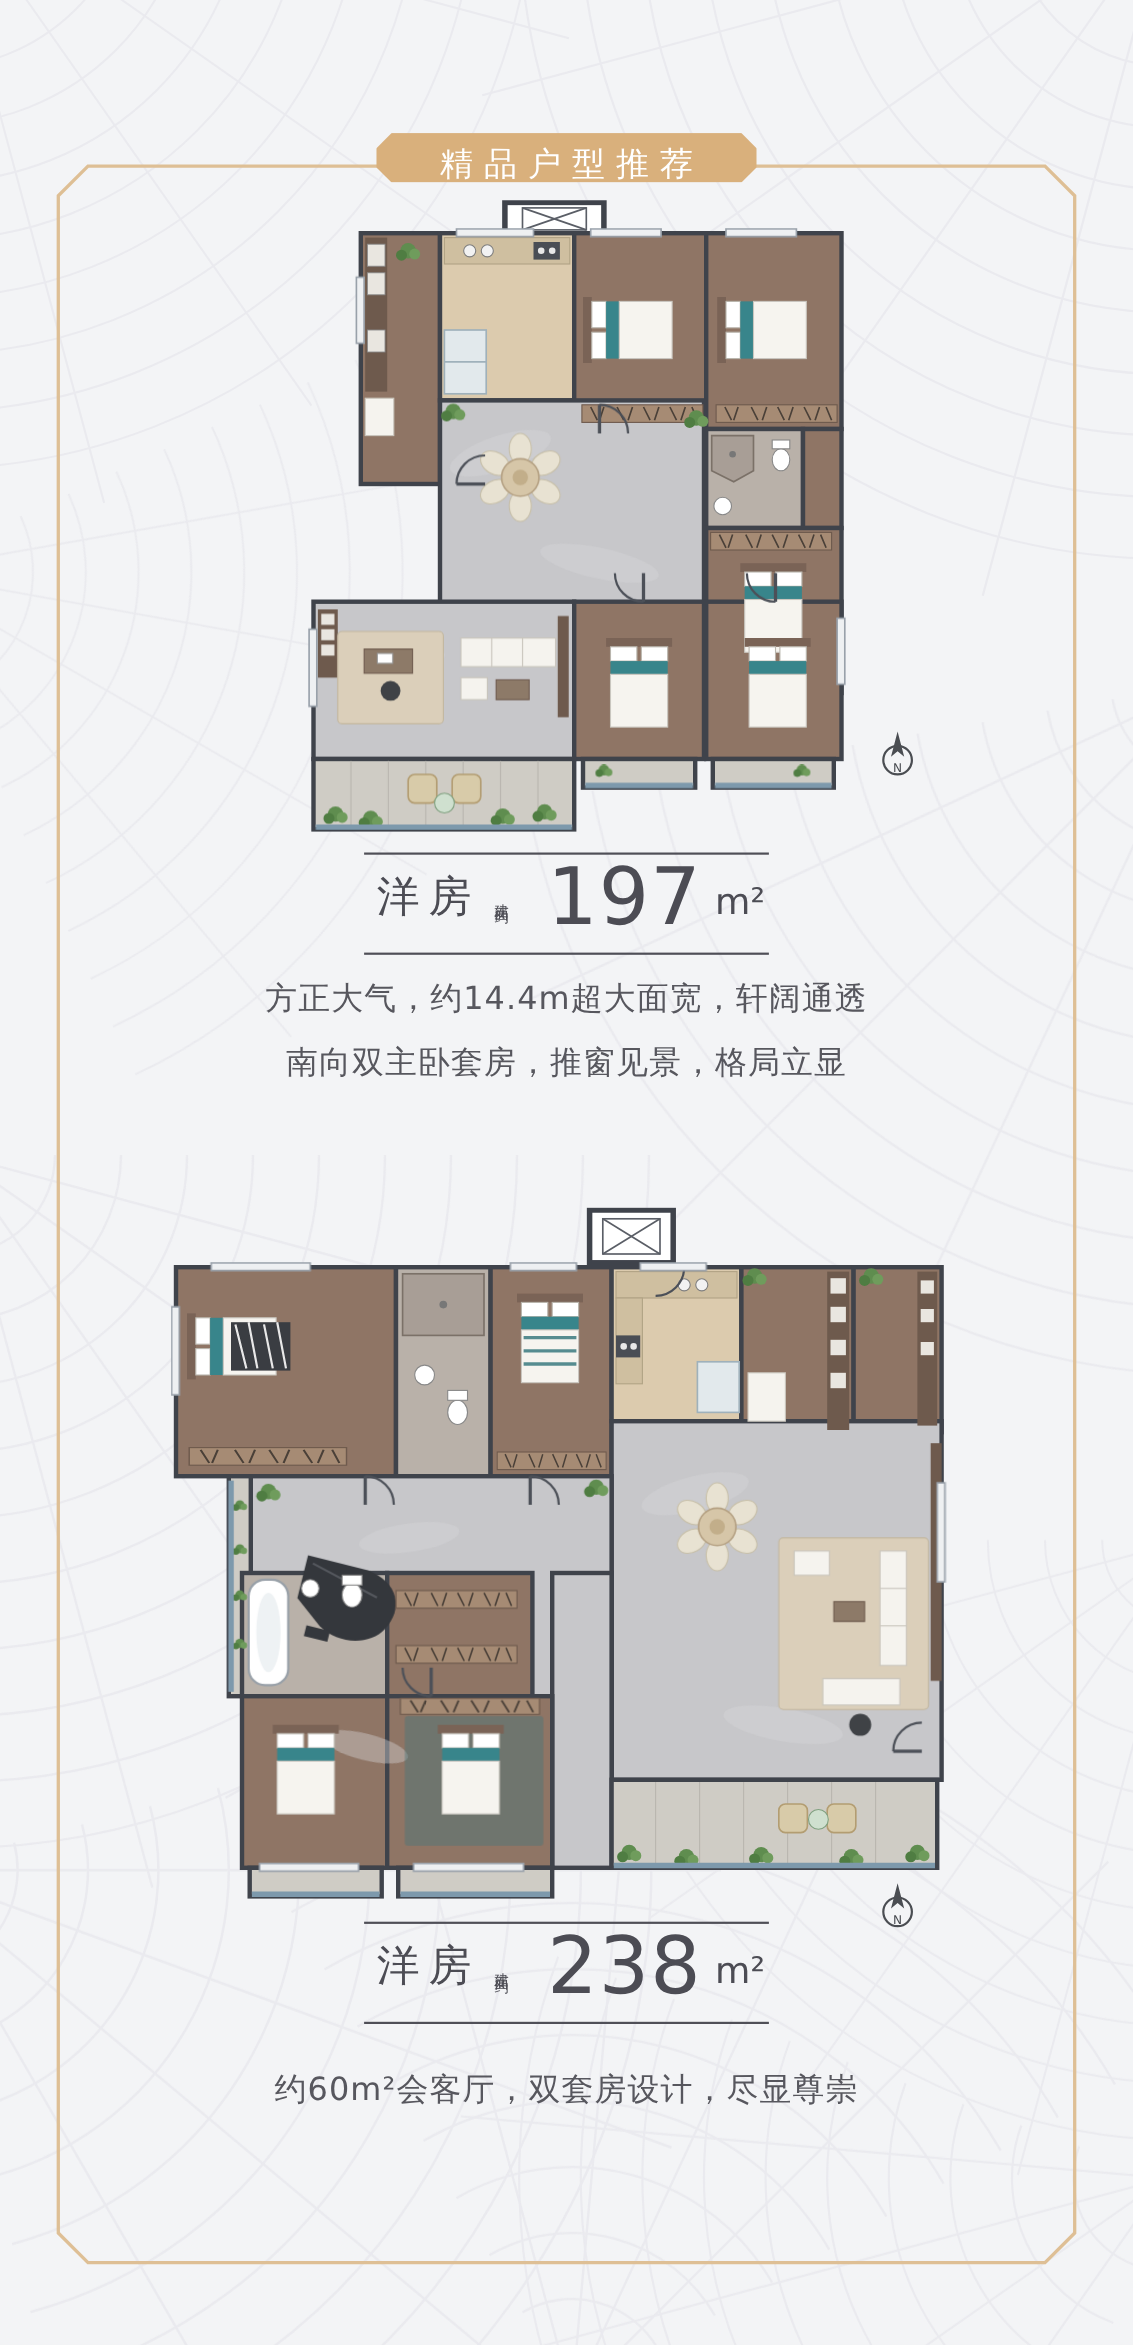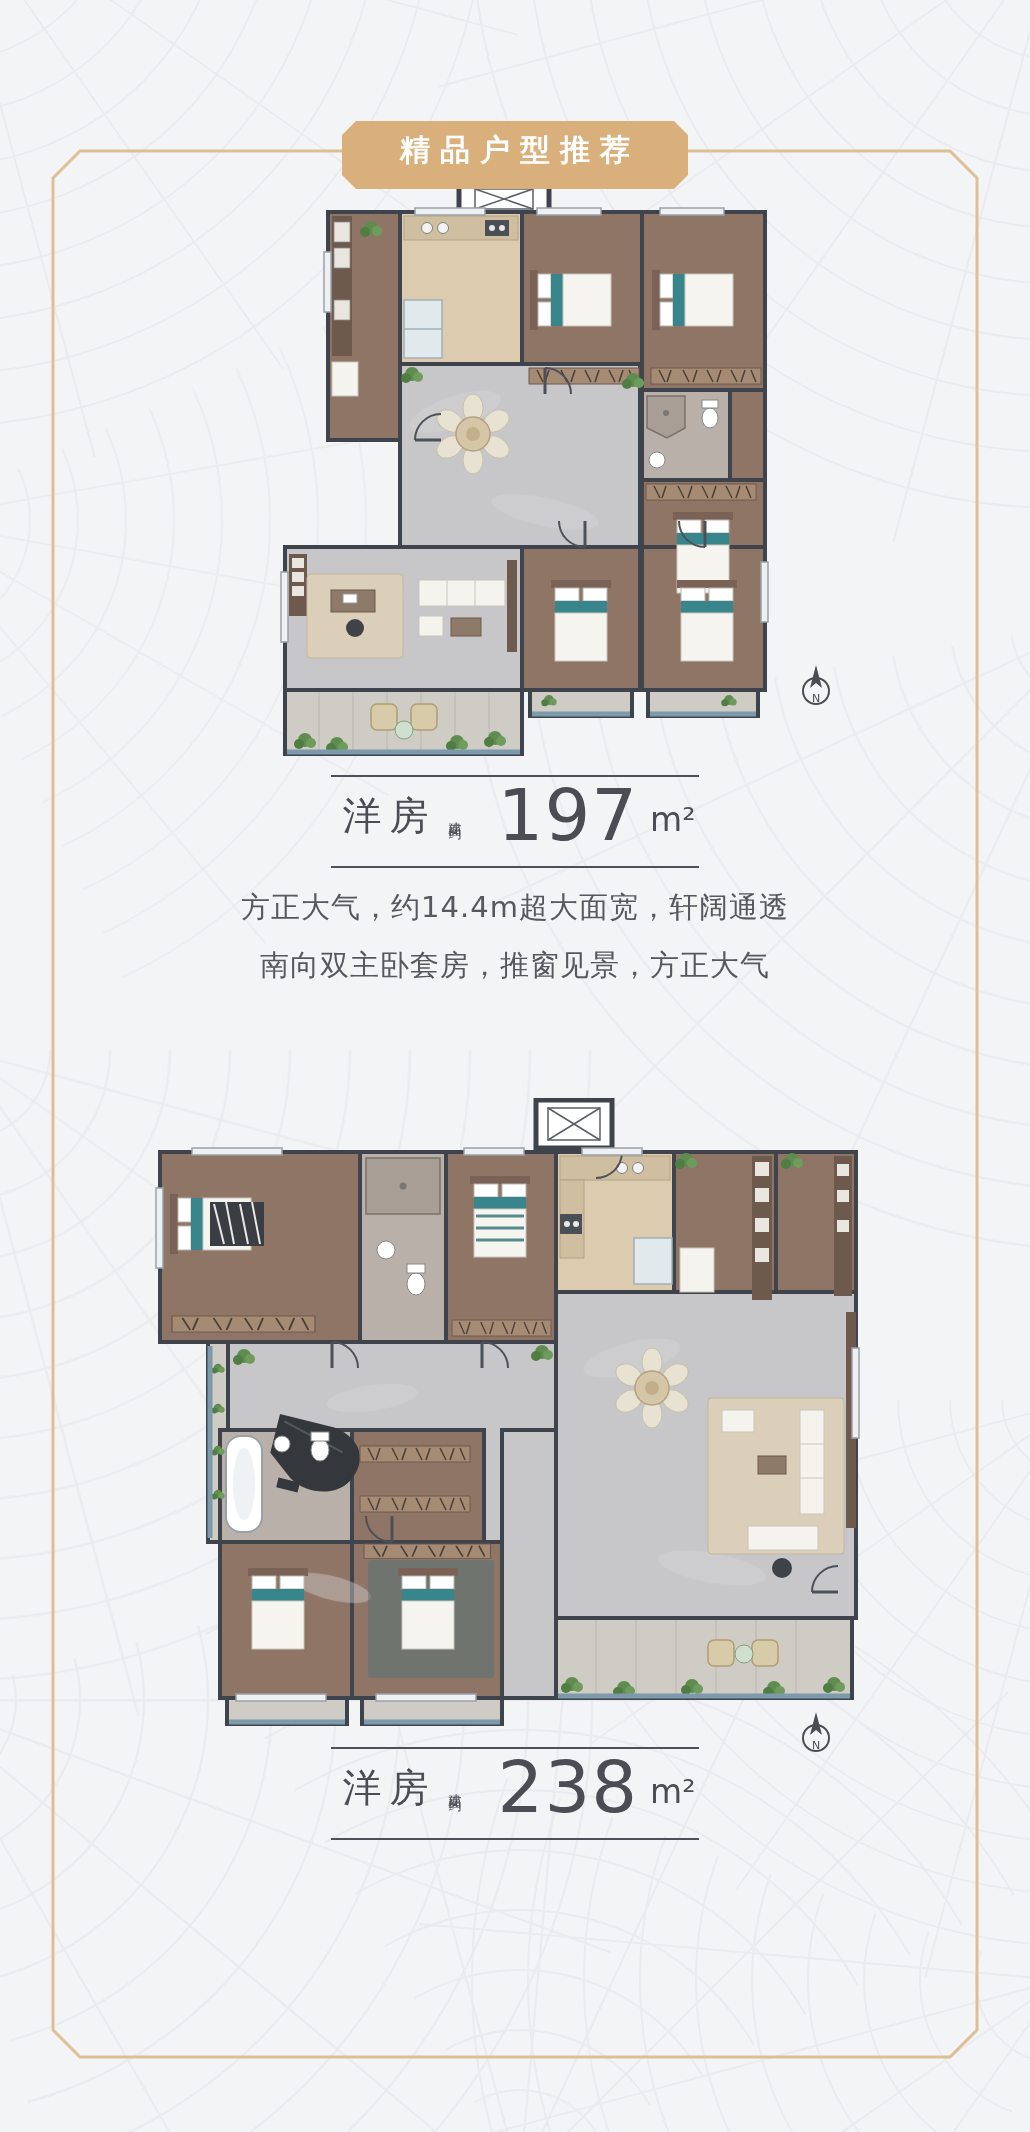--- a/index.html
+++ b/index.html
@@ -2,22 +2,22 @@
 <html><head>
 <meta charset="utf-8">
 <style>
   html,body{margin:0;padding:0;background:#f3f4f6;}
   .page{position:relative;width:1030px;height:2132px;background:#f3f4f6;overflow:hidden;
         font-family:"DejaVu Sans",sans-serif;color:#55555d;}
   .bg-pattern{position:absolute;left:0;top:0;width:1030px;height:2132px;z-index:0;}
   .bg-pattern path,.bg-pattern line{stroke:#e7e7ec;stroke-width:1.4;fill:none;}
   .frame-svg{position:absolute;left:0;top:0;width:1030px;height:2132px;z-index:1;}
   .badge{position:absolute;top:121px;left:50%;transform:translateX(-50%);
-         width:346px;height:68px;line-height:58px;text-align:center;z-index:3;
-         background:#d9b07c;color:#fff;font-size:30px;font-weight:bold;
+         width:346px;height:45px;line-height:58px;text-align:center;z-index:3;
+         background:#d9b07c;color:#fff;font-size:30px;font-weight:normal;
          letter-spacing:10px;text-indent:10px;
          clip-path:polygon(14px 0,calc(100% - 14px) 0,100% 14px,100% calc(100% - 14px),
                    calc(100% - 14px) 100%,14px 100%,0 calc(100% - 14px),0 14px);}
   .plan{position:absolute;z-index:2;}
   .plan .wall{stroke:#3f434b;stroke-width:4;}
   .plan .wood{fill:#8f7565;}
   .plan .marble{fill:#c7c7ca;}
   .plan .kitchen{fill:#dccbae;}
   .plan .bathf{fill:#b9b1a9;}
   .plan .balc{fill:#cfccc5;}
@@ -262,21 +262,21 @@
     <div class="area-label-inner">
       <span class="area-type">洋房</span>
       <span class="area-prefix">建面约</span>
       <span class="area-num">197</span>
       <span class="area-unit">m²</span>
     </div>
   </div>
 
   <div class="desc-block" style="top:878px">
     <div>方正大气，约14.4m超大面宽，轩阔通透</div>
-    <div>南向双主卧套房，推窗见景，方正大气</div>
+    <div>南向双主卧套房，推窗见景，格局立显</div>
   </div>
 
   <svg class="plan" style="left:152px;top:1098px;width:712px;height:645px" viewBox="0 0 712 645">
     <g>
       <rect x="384" y="2" width="76" height="48" fill="#ffffff" stroke="#3f434b" stroke-width="5"></rect>
       <rect x="396" y="10" width="52" height="32" fill="#fff" stroke="#5a5e66" stroke-width="1.5"></rect>
       <line x1="396" y1="10" x2="448" y2="42" stroke="#5a5e66" stroke-width="1.5"></line>
       <line x1="396" y1="42" x2="448" y2="10" stroke="#5a5e66" stroke-width="1.5"></line>
     </g>
 
@@ -443,15 +443,16 @@
   <div class="area-label" style="top:1747px">
     <div class="area-label-inner">
       <span class="area-type">洋房</span>
       <span class="area-prefix">建面约</span>
       <span class="area-num">238</span>
       <span class="area-unit">m²</span>
     </div>
   </div>
 
   <div class="desc-block" style="top:1870px">
+    <div>约60m²会客厅，双套房设计，尽显尊崇</div>
   </div>
 
 </div>
 
 </body></html>

